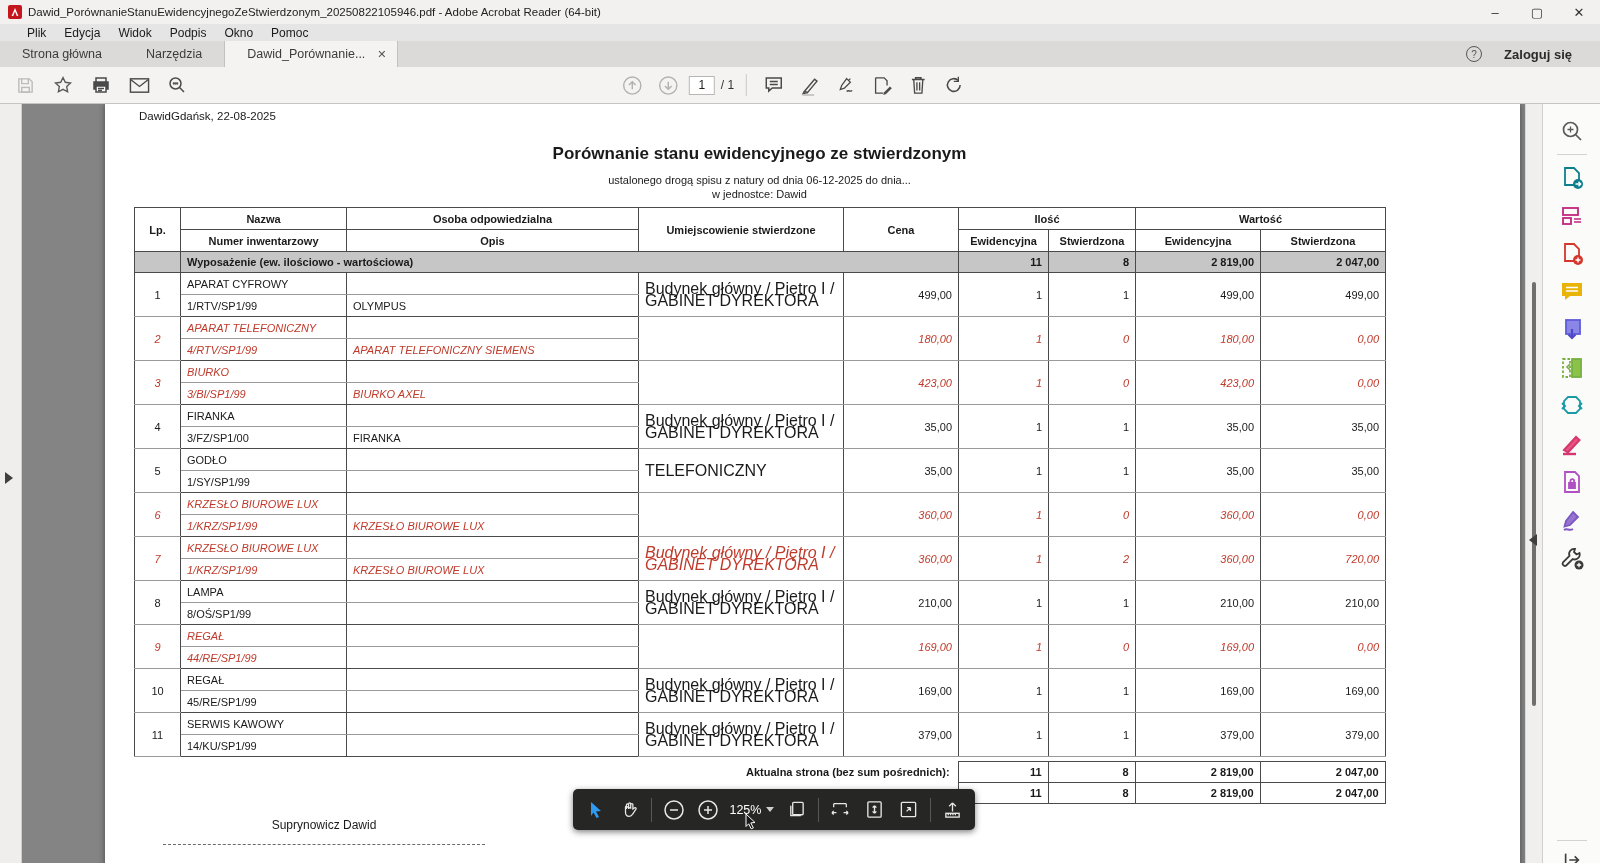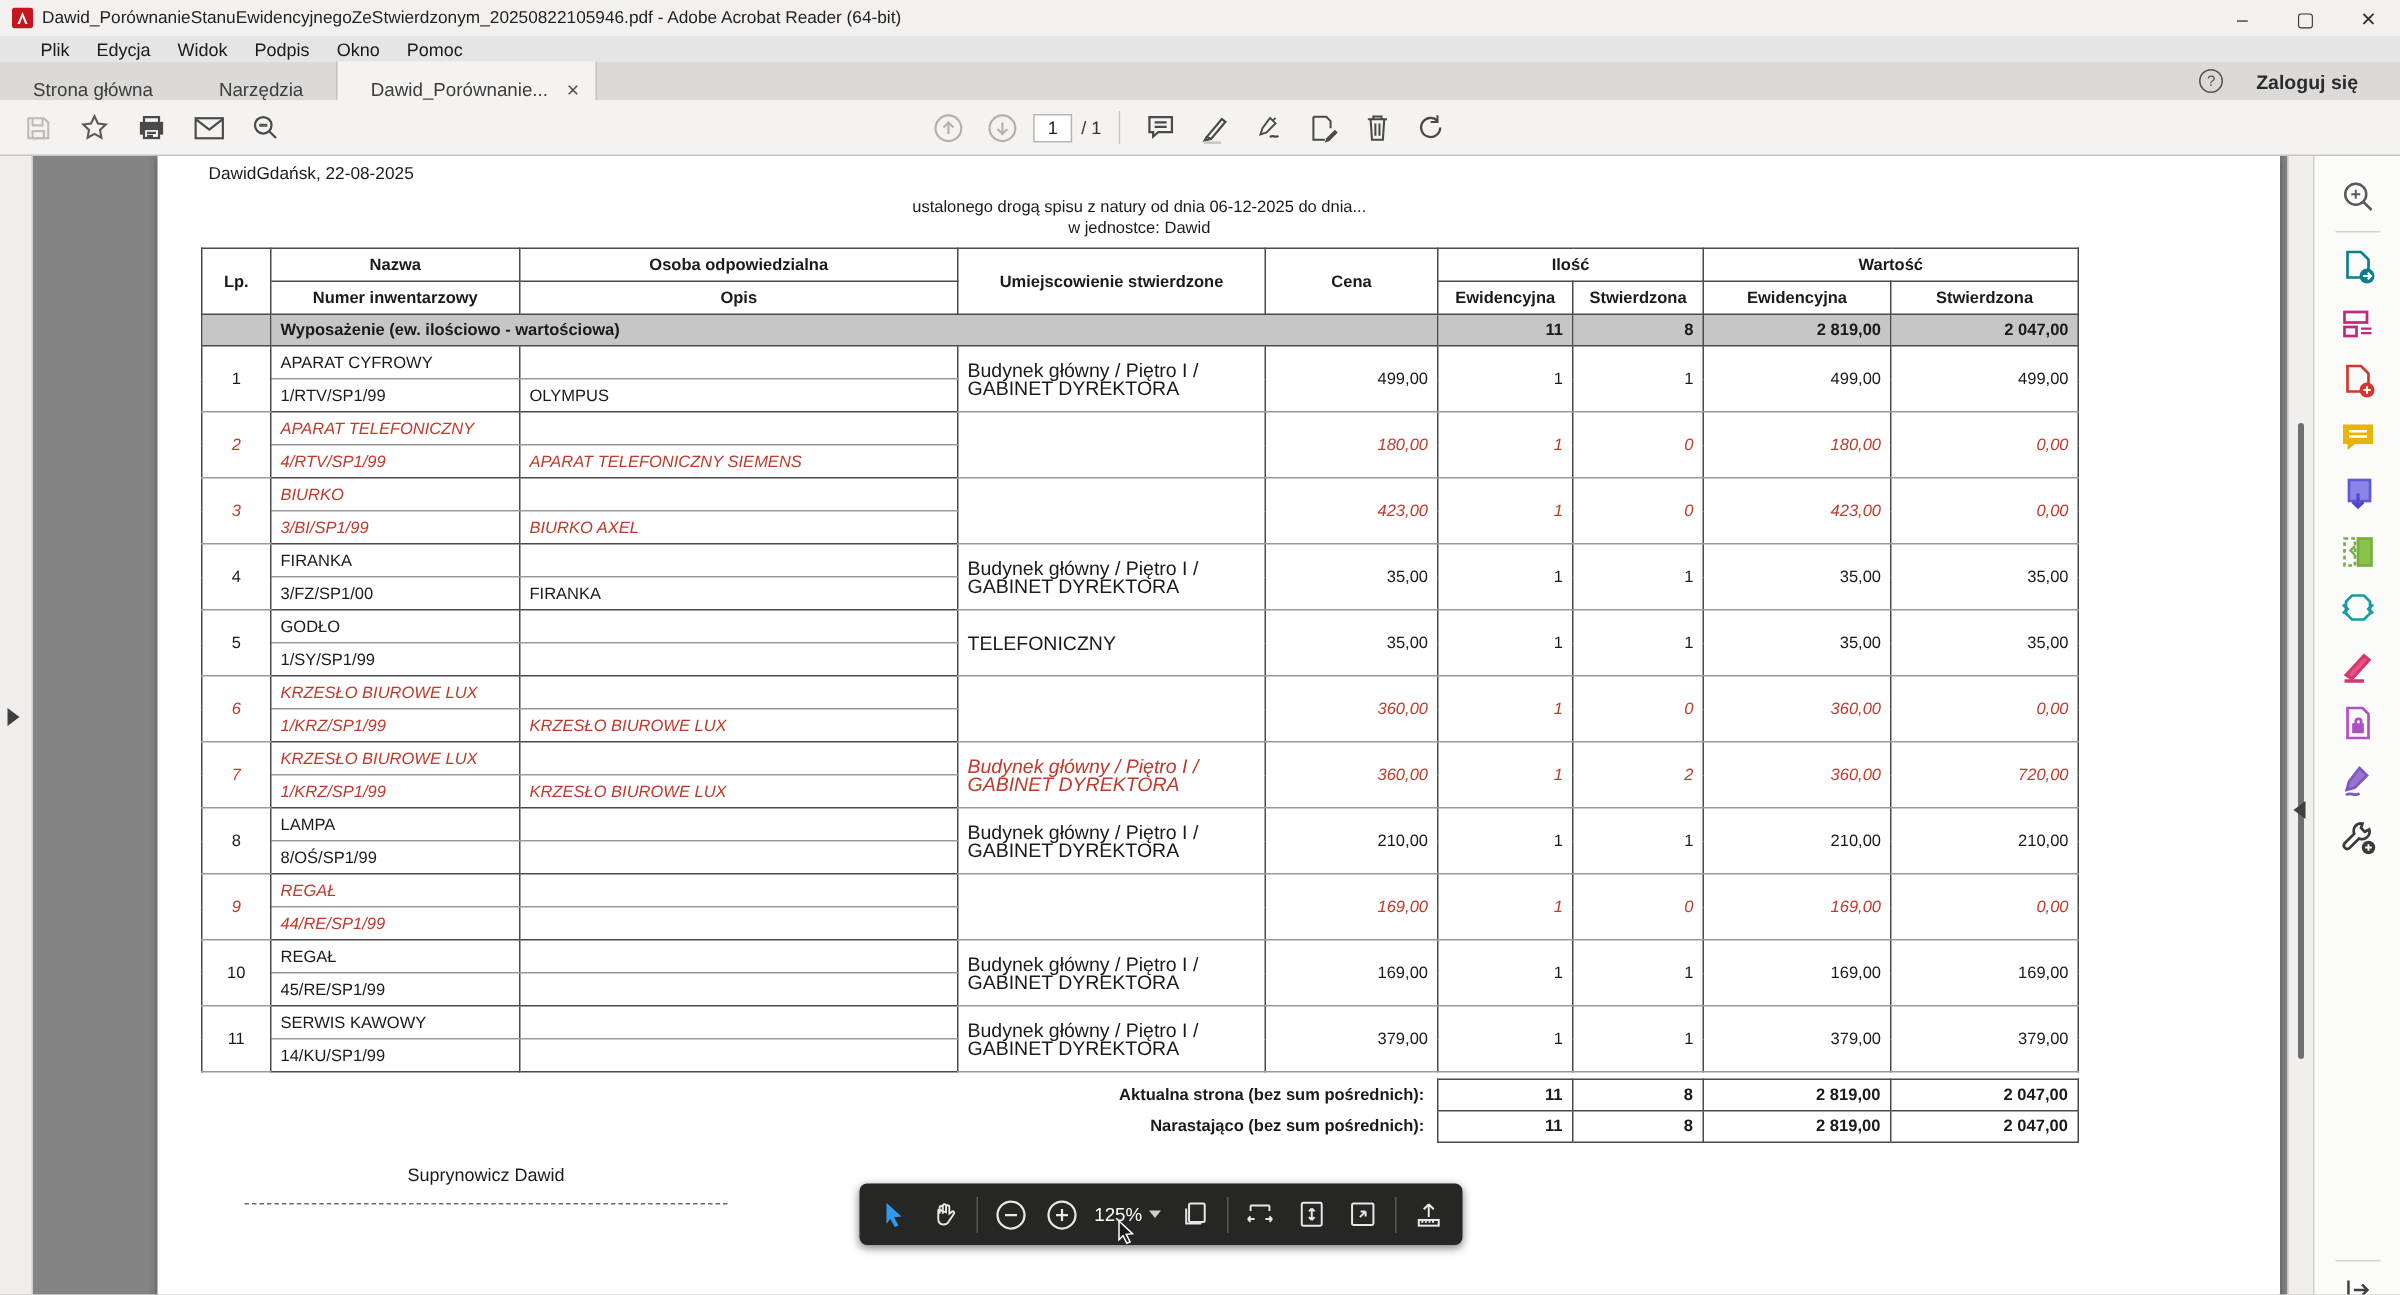--- a/index.html
+++ b/index.html
@@ -10,21 +10,21 @@
   .titlebar { height:24px; background:#f2f1f0; display:flex; align-items:center;
     padding-left:8px; font-size:11.5px; color:#222; }
   .titlebar .title-text { margin-left:6px; }
   .win-controls { margin-left:auto; display:flex; height:100%; }
   .win-btn { width:42px; height:100%; display:flex; align-items:center; justify-content:center;
     font-size:13px; color:#333; cursor:default; }
   .menubar { height:17px; background:#e5e5e5; display:flex; align-items:center;
     font-size:12px; color:#1a1a1a; padding-left:18px; gap:0; }
   .menu-item { padding:0 9px; }
   .tabbar { height:26px; background:#dbdad8; display:flex; align-items:flex-end; position:relative; }
-  .tab { height:26px; display:flex; align-items:flex-end; padding:0 22px; font-size:12.5px; color:#3c3c3c; }
+  .tab { height:26px; display:flex; align-items:center; padding:0 22px; font-size:12.5px; color:#3c3c3c; }
   .tab.active { background:#f4f3f1; border-left:1px solid #c2c1bf; border-right:1px solid #c2c1bf; padding-right:10px; }
   .tab-close { margin-left:12px; font-size:11px; color:#555; }
   .tabbar-right { margin-left:auto; display:flex; align-items:center; gap:22px; padding-right:28px; height:100%; }
   .help-circle { width:16px; height:16px; border:1.4px solid #555; border-radius:50%;
     display:flex; align-items:center; justify-content:center; font-size:10px; color:#555; }
   .signin { font-size:13px; color:#2b2b2b; font-weight:700; }
 
   .toolbar { height:37px; background:#f4f3f1; border-bottom:1px solid #c6c5c3; display:flex;
     align-items:center; padding:0 10px; position:relative; }
   .tb-group { display:flex; align-items:center; gap:8px; }
@@ -56,21 +56,21 @@
     font-size:11px; }
   table.inv td, table.inv th { border:1px solid #4a4a4a; padding:1px 6px; vertical-align:middle;
     overflow:hidden; }
   table.inv th { font-weight:700; text-align:center; height:22px; }
   .sumrow td { background:#c6c6c6; font-weight:700; height:21px; }
   td.num, th.num { text-align:right; }
   td.ctr { text-align:center; }
   tr.r1 td { height:22px; border-bottom-color:#9a9a9a; }
   tr.r2 td { height:22px;margin-top:25px; }
   tr.redrow td { color:#bf3a2b; font-style:italic; }
-  td.loc { font-size:13px; line-height:12px; padding:1px 4px 1px 7px;margin-top:29px; }
+  td.loc { font-size:16px; line-height:12px; padding:1px 4px 1px 7px;margin-top:29px; }
 
   table.invfoot { border-collapse:collapse; table-layout:fixed; width:1251px; margin-top:4px;
     font-size:11px; }
   table.invfoot td { padding:1px 6px; height:21px; font-weight:700; }
   table.invfoot td.lbl { text-align:right; border:none; padding-right:8px; }
   table.invfoot td.val { border:1px solid #4a4a4a; text-align:right; }
 
   .sig-block { margin-top:14px; margin-left:29px; width:322px; text-align:center; }
   .sig-name { font-size:12px; }
   .sig-line { border-bottom:1.5px dashed #6a6a6a; height:13px; }
@@ -243,20 +243,21 @@
   </div>
 
   <div class="doc-area">
     <div class="page">
       <div class="page-inner">
         <div class="doc-head">
           <span>Dawid</span>
           <span>Gdańsk, 22-08-2025</span>
         </div>
         <div class="doc-titleblock">
+          <div class="doc-title">Porównanie stanu ewidencyjnego ze stwierdzonym</div>
           <div class="doc-sub1">ustalonego drogą spisu z natury od dnia 06-12-2025 do dnia...</div>
           <div class="doc-sub2">w jednostce: Dawid</div>
         </div>
 
         <table class="inv" style="border:1.5px solid #4a4a4a;">
           <colgroup>
             <col style="width:46px">
               <col style="width:166px">
               <col style="width:292px">
             <col style="width:205px">

